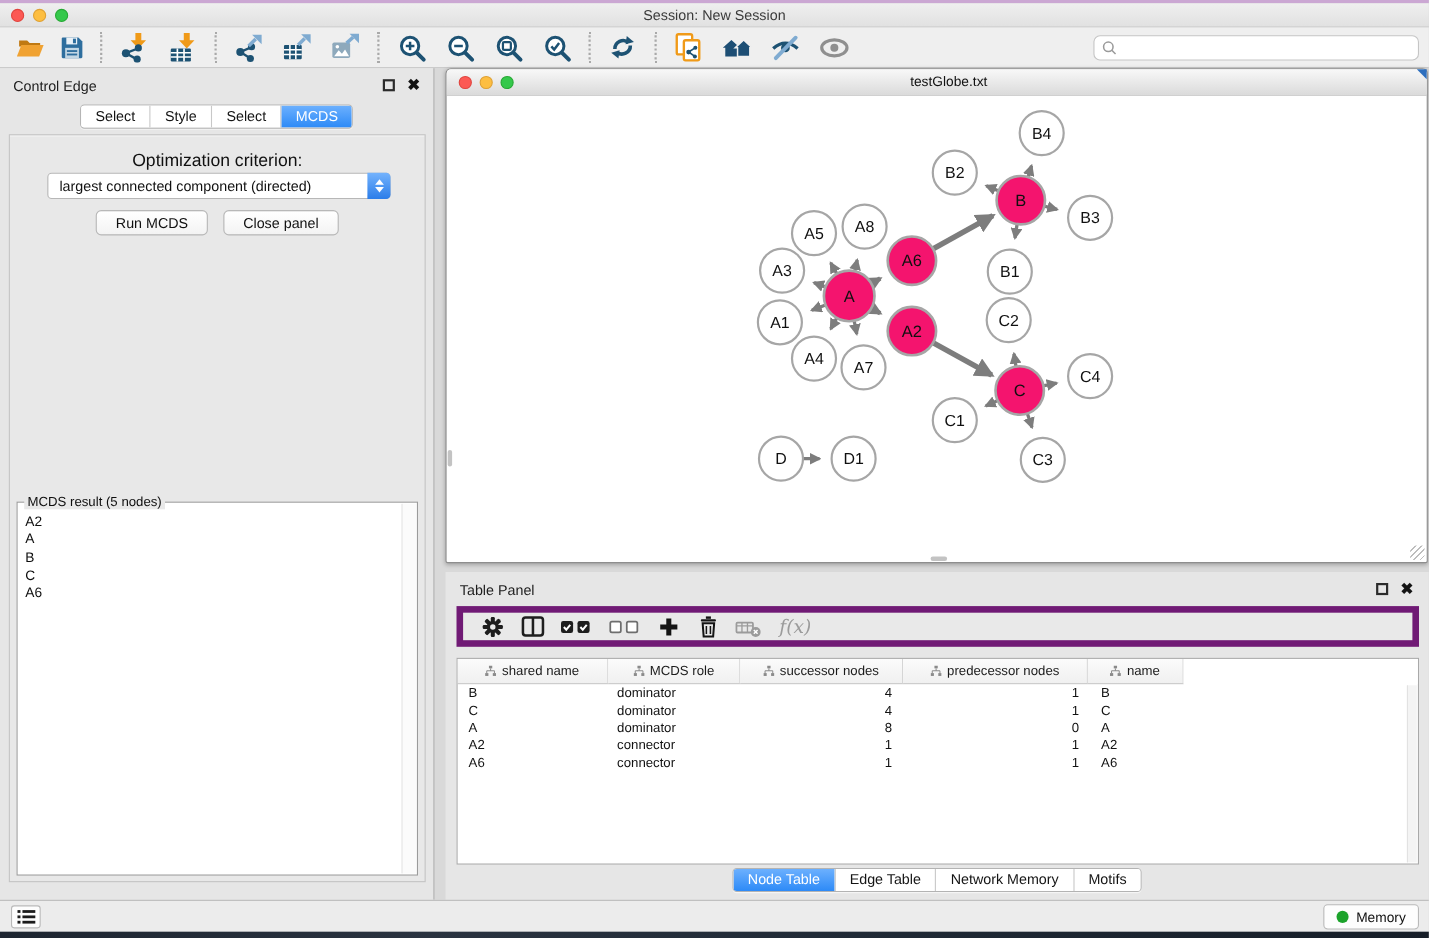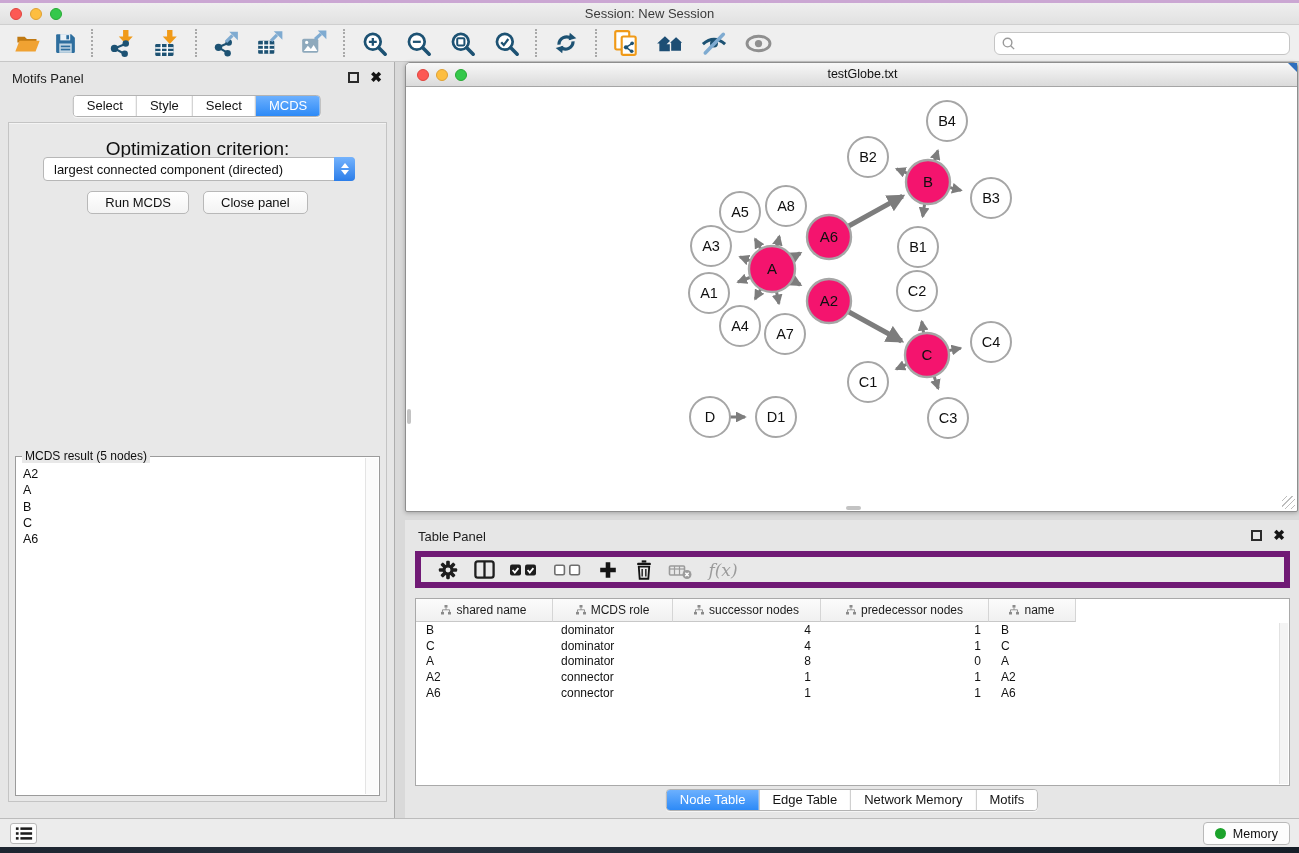--- a/index.html
+++ b/index.html
@@ -43,21 +43,21 @@
   .close-btn { font-size:14px; font-weight:bold; color:#141414; line-height:12px; }
 
   .seg-group { display:flex; border:1px solid #B3B3B3; border-radius:4px; overflow:hidden; background:#fff; height:22px; box-shadow:0 1px 0 rgba(255,255,255,.6); }
   .seg { padding:0 13px; font-size:13px; line-height:20px; color:#141414; border-left:1px solid #C8C8C8; background:#fff; cursor:default; }
   .seg:first-child { border-left:none; }
   .seg.selected { background:linear-gradient(#6CB0FE,#2D8AF7); color:#fff; }
   .cp-tabs { position:absolute; top:33px; left:50%; transform:translateX(-50%); }
 
   .cp-content { position:absolute; left:8px; right:7px; top:60px; height:680px; background:#E8E8E8;
     border:1px solid #C4C4C4; box-shadow:inset 0 1px 0 #F4F4F4; }
-  .opt-label { margin-top:15px; text-align:center; font-size:19px; color:#101010; }
+  .opt-label { margin-top:15px; text-align:center; font-size:16px; color:#101010; }
   .dropdown { position:absolute; left:34px; right:31px; top:34px; height:24px; background:#fff;
     border:1px solid #B7B7B7; border-radius:4px; display:flex; align-items:center; }
   .dropdown-value { flex:1; padding-left:10px; font-size:13px; color:#101010; white-space:nowrap; overflow:hidden; }
   .dropdown-stepper { width:21px; align-self:stretch; margin:-1px -1px -1px 0; border-radius:0 4px 4px 0;
     background:linear-gradient(#74B3FD,#2B7DE9); display:flex; flex-direction:column; align-items:center; justify-content:center; gap:2px; }
   .tri-up { width:0; height:0; border-left:4px solid transparent; border-right:4px solid transparent; border-bottom:5px solid #fff; }
   .tri-down { width:0; height:0; border-left:4px solid transparent; border-right:4px solid transparent; border-top:5px solid #fff; }
   .btn-row { position:absolute; top:68px; left:0; right:0; display:flex; justify-content:center; gap:14px; }
   .mac-btn { height:23px; padding:0 17px; background:linear-gradient(#FFFFFF,#F3F3F3); border:1px solid #B8B8B8;
     border-radius:5px; font-size:13px; line-height:21px; color:#101010; cursor:default; }
@@ -280,21 +280,21 @@
       <line x1="10.4" y1="10.4" x2="14" y2="14" stroke="#9A9A9A" stroke-width="1.5"></line>
     </svg>
     <input type="text" placeholder="" style="">
   </div>
 </div>
 
 <div class="main">
 
   <div class="control-panel">
     <div class="panel-head">
-      <span class="panel-title">Motifs Panel</span>
+      <span class="panel-title">Control Edge</span>
       <span class="panel-ctrls">
         <span class="float-btn"></span>
         <span class="close-btn">✖</span>
       </span>
     </div>
     <div class="seg-group cp-tabs">
       <span class="seg">Select</span>
       <span class="seg">Style</span>
       <span class="seg">Select</span>
       <span class="seg selected">MCDS</span>

